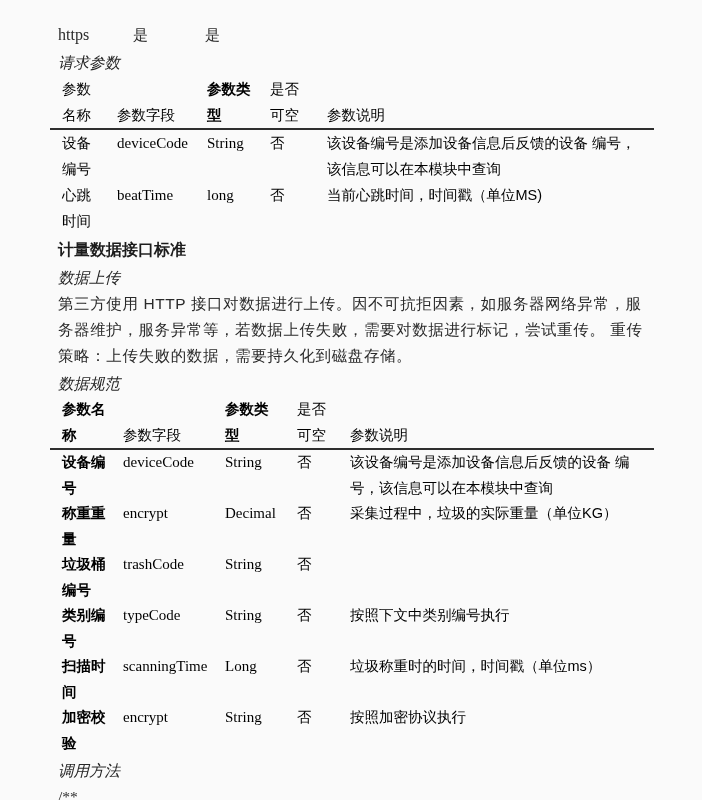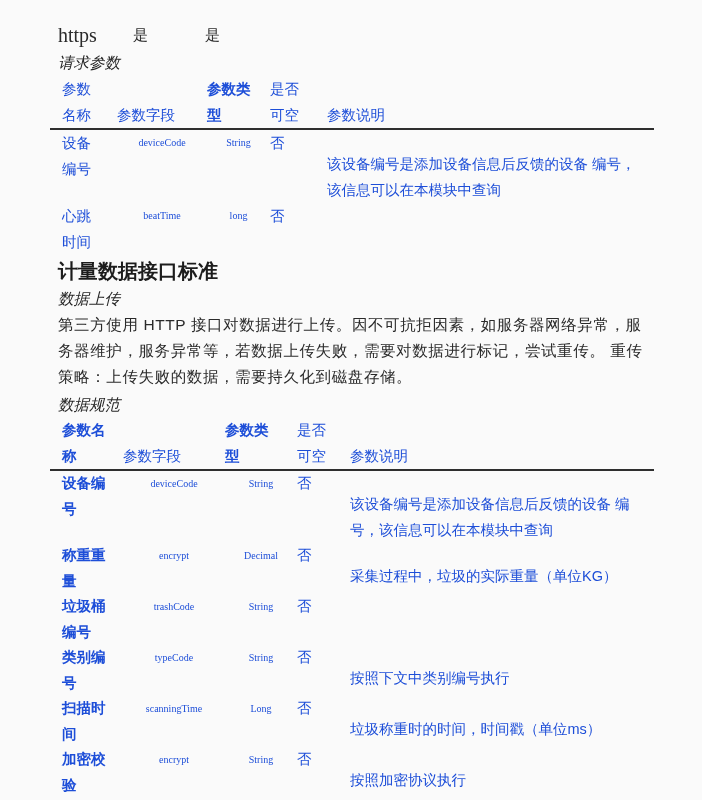--- a/index.html
+++ b/index.html
@@ -7,42 +7,42 @@
     width:702px;height:800px;
     background:#fafafa;
     color:#2b2b2b;
     font-family:"Liberation Sans",sans-serif;
     overflow:hidden;
   }
   .page{padding-top:22px;}
 
   
   .top-row{display:flex;margin-left:58px;font-size:15px;line-height:26px;}
-  .top-row .c-protocol{width:75px;font-family:"Liberation Serif",serif;font-size:20px;}
+  .top-row .c-protocol{width:75px;font-family:"Liberation Serif",serif;font-size:16px;}
   .top-row .c-mid{width:72px;}
 
   
   .h-italic{margin:2px 0 0 58px;font-size:15.5px;font-style:italic;font-weight:normal;line-height:26px;color:#262626;}
-  .h-bold{margin:3px 0 0 58px;font-size:20px;font-weight:bold;line-height:26px;color:#1c1c1c;}
+  .h-bold{margin:3px 0 0 58px;font-size:16px;font-weight:bold;line-height:26px;color:#1c1c1c;}
   .para{margin:0 0 0 58px;width:598px;font-size:15.5px;line-height:26px;letter-spacing:0.6px;color:#2a2a2a;}
 
   
-  .dtable{margin-left:50px;width:604px;font-size:14.5px;line-height:26px;color:#1d4ed8;}
+  .dtable{margin-left:50px;width:604px;font-size:14.5px;line-height:26px;color:#000000;}
   .t2{line-height:25.5px;}
   .thead{display:grid;align-items:end;border-bottom:2px solid #2e2e2e;}
   .trow{display:grid;align-items:start;}
   .t1 .thead,.t1 .trow{grid-template-columns:67px 90px 63px 57px 1fr;}
   .t2 .thead,.t2 .trow{grid-template-columns:73px 102px 72px 53px 1fr;}
   .t1 .trow{min-height:52px;}
   .t2 .trow{min-height:51px;}
   .c1{padding-left:12px;}
-  .c5{padding-right:4px;margin-top:21px;}
+  .c5{padding-right:4px;}
   .w32{display:inline-block;width:33px;}
   .w46{display:inline-block;width:47px;font-weight:bold;}
-  .code{font-family:"Liberation Serif",serif;font-size:10px;white-space:nowrap;text-align:center;}
+  .code{font-family:"Liberation Serif",serif;font-size:15px;white-space:nowrap;}
   .code-line{margin-left:58px;font-family:"Liberation Serif",serif;font-size:15.5px;line-height:26px;color:#2a2a2a;}
 </style>
 </head>
 <body>
 
 <div class="page">
 
   <div class="top-row">
     <span class="c-protocol">https</span>
     <span class="c-mid">是</span>
@@ -64,20 +64,21 @@
       <div class="c2 code">deviceCode</div>
       <div class="c3 code">String</div>
       <div class="c4">否</div>
       <div class="c5">该设备编号是添加设备信息后反馈的设备 编号，该信息可以在本模块中查询</div>
     </div>
     <div class="trow">
       <div class="c1"><span class="w32">心跳时间</span></div>
       <div class="c2 code">beatTime</div>
       <div class="c3 code">long</div>
       <div class="c4">否</div>
+      <div class="c5">当前心跳时间，时间戳（单位MS)</div>
     </div>
   </div>
 
   <h2 class="h-bold">计量数据接口标准</h2>
   <h3 class="h-italic">数据上传</h3>
   <p class="para">第三方使用 HTTP 接口对数据进行上传。因不可抗拒因素，如服务器网络异常，服务器维护，服务异常等，若数据上传失败，需要对数据进行标记，尝试重传。 重传策略：上传失败的数据，需要持久化到磁盘存储。</p>
   <h3 class="h-italic">数据规范</h3>
 
   <div class="dtable t2">
     <div class="thead">

